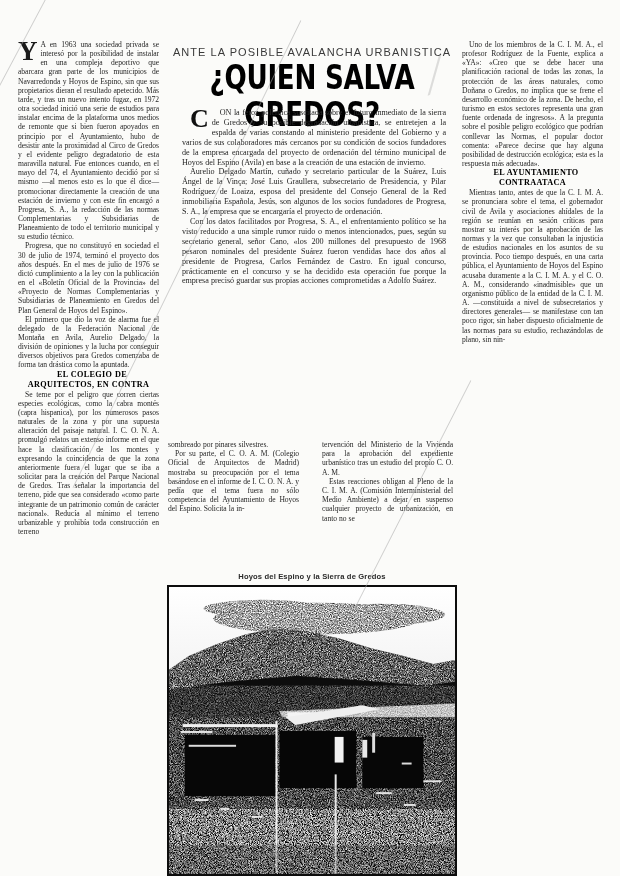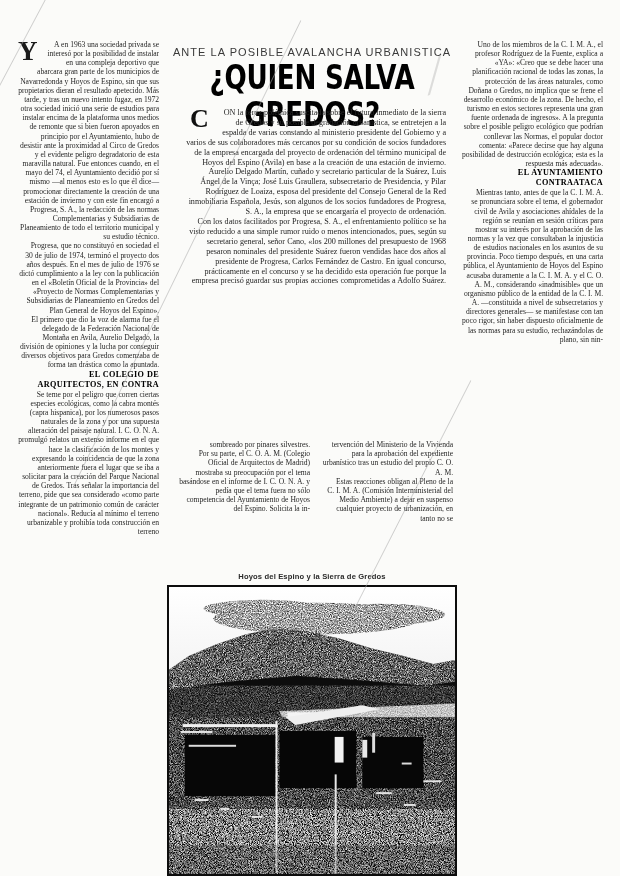--- a/index.html
+++ b/index.html
@@ -22,21 +22,21 @@
     font-family: "Liberation Serif", "DejaVu Serif", serif;
     font-size: 7.6px;
     line-height: 9.15px;
     text-align: justify;
     color: #343434;
     letter-spacing: -0.05px;
     word-spacing: 0.2px;
     filter: blur(0.22px) contrast(1.18);
     -webkit-font-smoothing: none;
   }
-  .body-col p { margin: 0; text-indent: 7px; text-align: right; }
+  .body-col p { margin: 0; text-indent: 7px; }
   .body-col p.noind { text-indent: 0; }
 
   
   #col-left {
     left: 18px;
     top: 40px;
     width: 141px;
   }
   .dropcap-y {
     float: left;
@@ -91,21 +91,21 @@
     font-family: "Liberation Serif", "DejaVu Serif", serif;
     font-weight: bold;
     font-size: 26px;
     line-height: 20px;
     margin: 1px 3px 0 0;
     color: #222;
   }
 
   
   #col-mid-a {
-    left: 179px;
+    left: 168px;
     top: 440px;
     width: 131px;
     font-size: 7.6px;
     line-height: 9.2px;
   }
   #col-mid-b {
     left: 322px;
     top: 440px;
     width: 131px;
     font-size: 7.6px;

